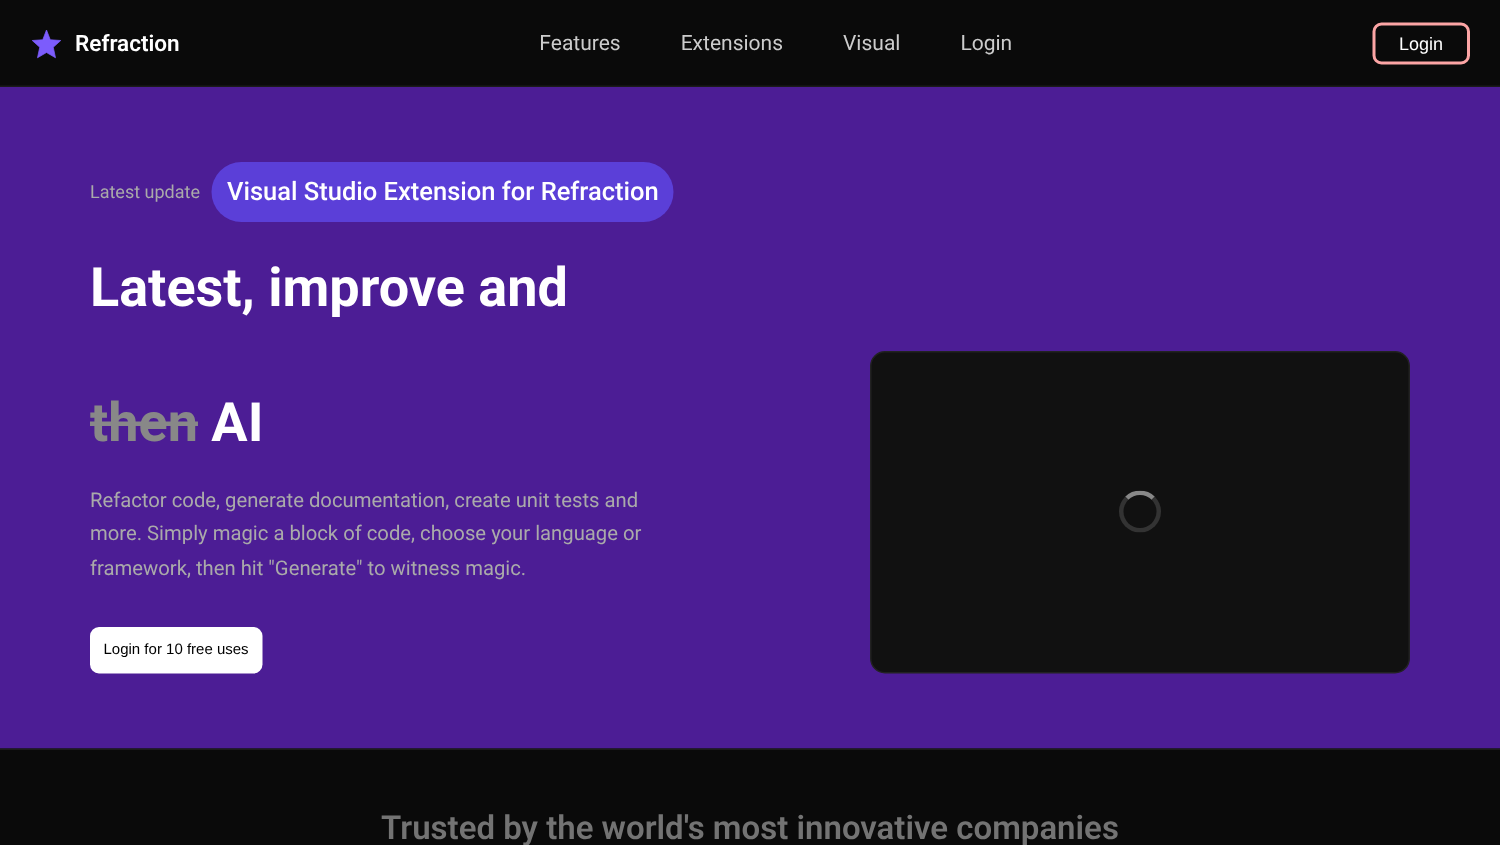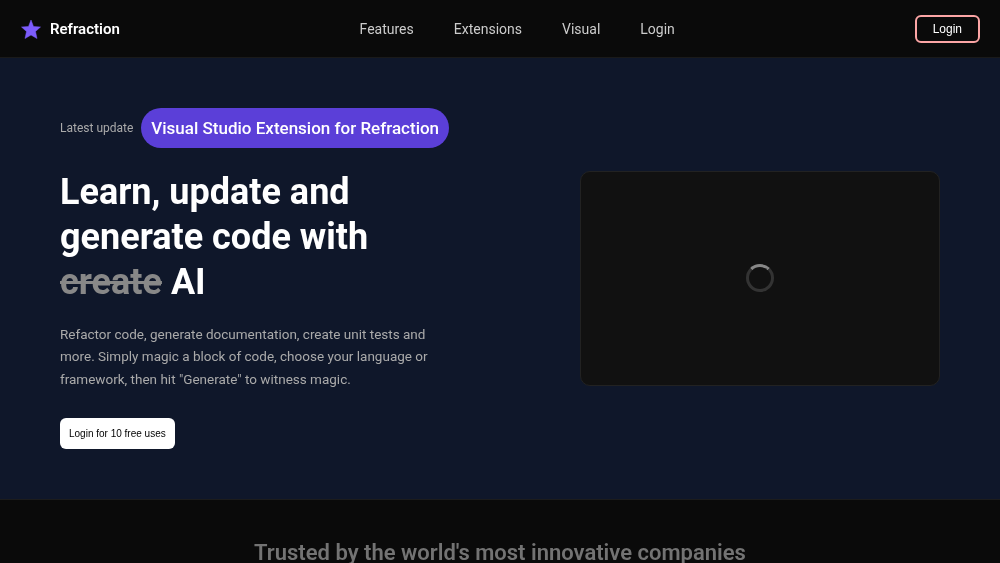--- a/index.html
+++ b/index.html
@@ -58,25 +58,25 @@
       color: #fff;
       padding: 5px 16px;
       border-radius: 6px;
       font-size: 12px;
       cursor: pointer;
     }
 
     
     .hero {
       display: flex;
-      align-items: center;
+      align-items: flex-end;
       justify-content: space-between;
       padding: 50px 60px 50px 60px;
       min-height: 310px;
-      background: #0f172a;
+      background: #4c1d95;
     }
     .hero-left {
       flex: 1;
       max-width: 420px;
     }
     .latest-update-badge {
       display: flex;
       align-items: center;
       gap: 8px;
       margin-bottom: 22px;
@@ -194,23 +194,23 @@
   </div>
 </nav>
 
 <section class="hero">
   <div class="hero-left">
     <div class="latest-update-badge">
       <span class="latest-label">Latest update</span>
       <span class="update-pill">Visual Studio Extension for Refraction</span>
     </div>
     <h1 class="hero-title">
-      <span>Learn, update and</span><br>
-      <span>generate code with</span><br>
-      <span class="strikethrough">create</span><span> AI</span>
+      <span>Latest, improve and</span><br>
+      <br>
+      <span class="strikethrough">then</span><span> AI</span>
     </h1>
     <p class="hero-description">Refactor code, generate documentation, create unit tests and more. Simply magic a block of code, choose your language or framework, then hit "Generate" to witness magic.</p>
     <button class="cta-btn">Login for 10 free uses</button>
   </div>
 
   <div class="hero-right">
     <div class="video-container">
       <div class="loading-spinner"></div>
     </div>
   </div>

